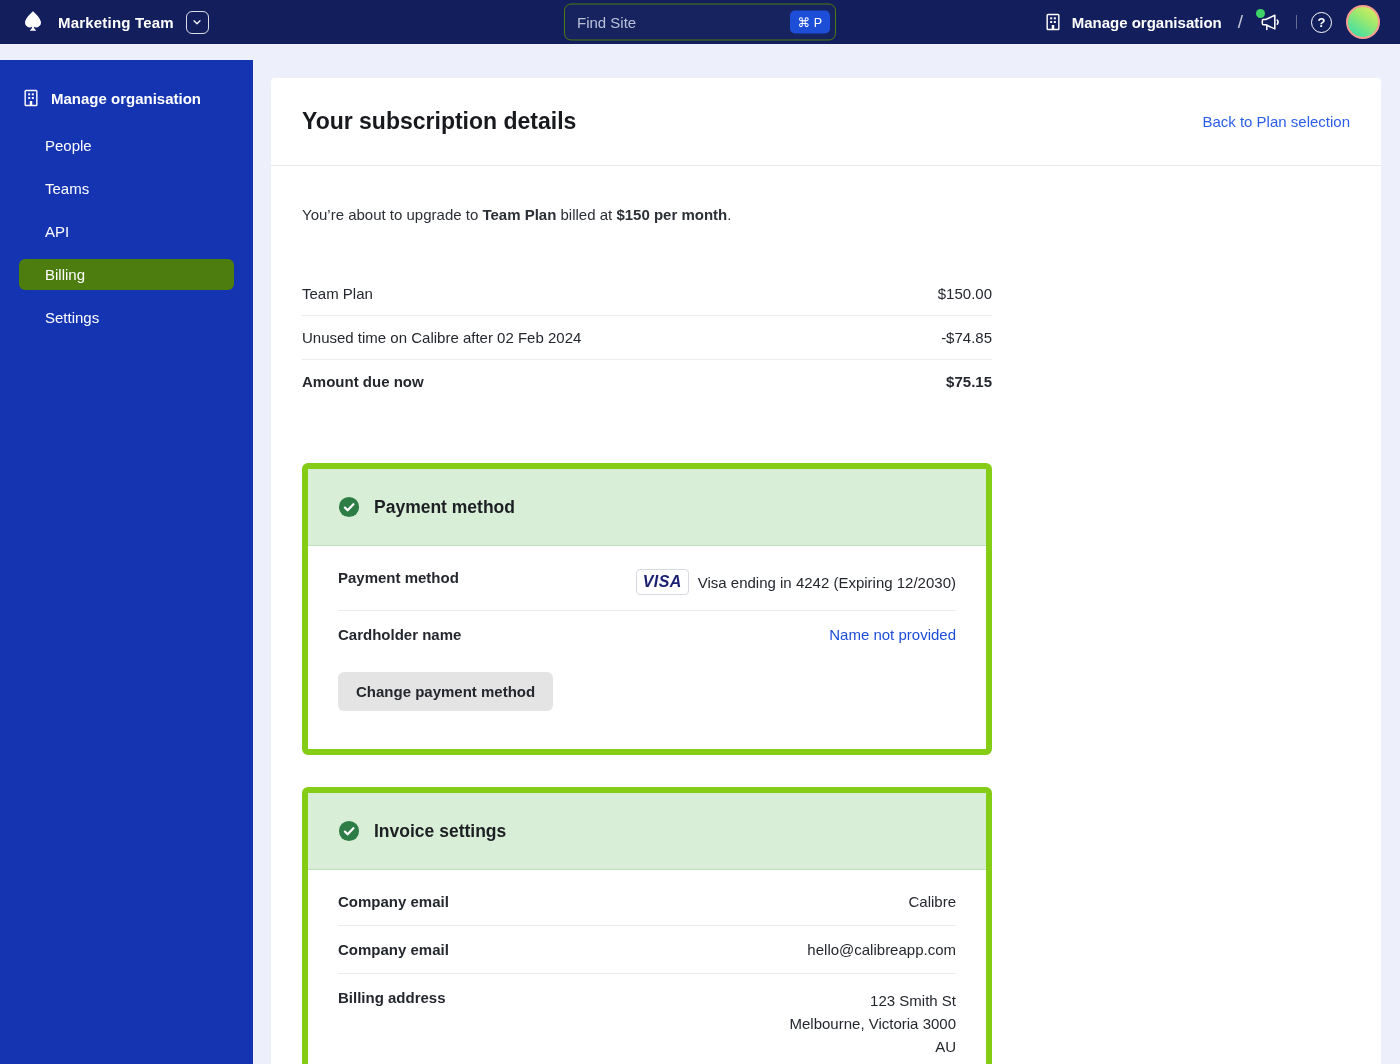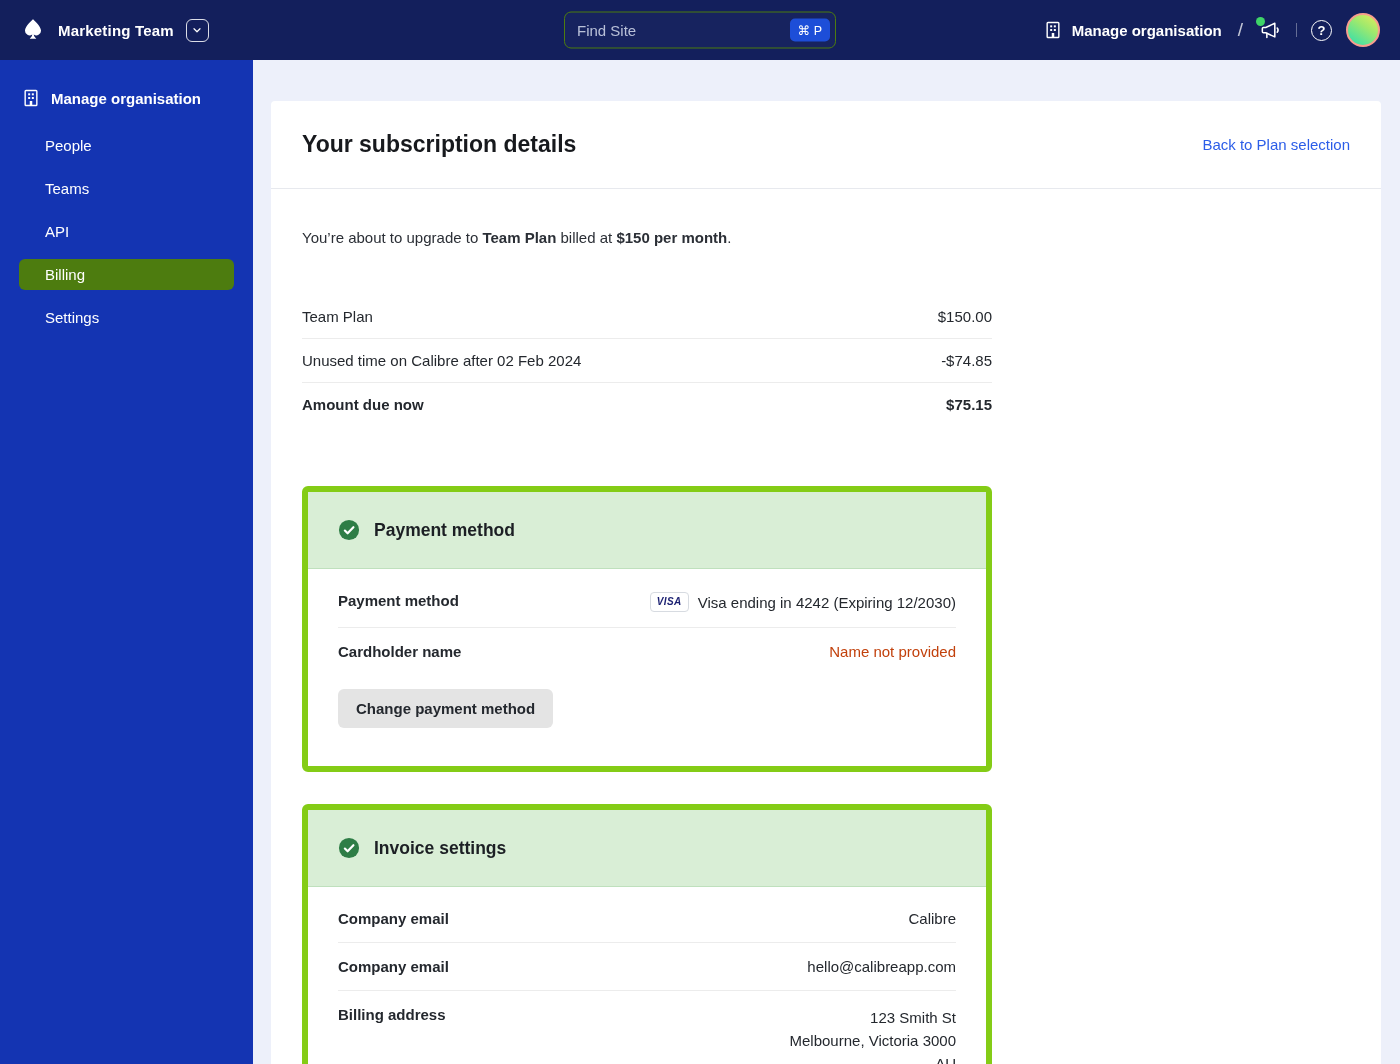--- a/index.html
+++ b/index.html
@@ -6,21 +6,21 @@
   html,body { width:1400px; height:1064px; overflow:hidden; }
   body {
     font-family:"Liberation Sans","DejaVu Sans",sans-serif;
     background:#edf0fa;
     color:#1f2329;
   }
 
   
   .topbar {
     position:relative;
-    height:60px;
+    height:44px;
     background:#131f5c;
     color:#fff;
     display:flex;
     align-items:center;
     padding:0 20px;
   }
   .topbar-left { display:flex; align-items:center; gap:12px; }
   .logo-spade { width:26px; height:26px; display:block; }
   .team-name { font-size:15px; font-weight:bold; letter-spacing:.2px; }
   .team-switcher {
@@ -108,21 +108,20 @@
     background:#fff;
     border-radius:4px;
     min-height:1100px;
     padding-bottom:60px;
   }
   .panel-header {
     height:88px;
     display:flex; align-items:center; justify-content:space-between;
     padding:0 31px;
     border-bottom:1px solid #e7e9ee;
-    margin-top:23px;
   }
   .page-title { font-size:23px; font-weight:bold; color:#17191d; }
   .back-link { font-size:15px; color:#2b5de8; text-decoration:none; cursor:pointer; }
 
   .panel-body { padding:0 31px; }
   .note { margin-top:40px; font-size:15px; color:#2b2f36; max-width:690px; }
   .note b { font-weight:bold; }
 
   .summary { width:690px; margin-top:49px; }
   .summary-row {
@@ -154,28 +153,28 @@
   .card-body { padding:8px 30px 14px; }
   .card-row {
     display:flex; justify-content:space-between; align-items:flex-start;
     padding:15px 0;
     border-bottom:1px solid #ececec;
     font-size:15px;
   }
   .card-row:last-of-type { border-bottom:none; }
   .card-row .row-label { font-weight:bold; color:#24282e; }
   .card-row .row-value { color:#24282e; display:flex; align-items:center; gap:9px; }
-  .card-row .row-value.muted { color:#c2410c; }
+  .card-row .row-value.muted { color:#1d4ed8; }
   .row-value.address { display:block; text-align:right; line-height:23px; }
   .visa-badge {
     display:inline-block;
     border:1px solid #d7dbe1; border-radius:4px;
     background:#fff;
     color:#1a1f71;
-    font-size:10px; font-weight:bold; font-style:italic;
+    font-size:16px; font-weight:bold; font-style:italic;
     letter-spacing:.4px;
     padding:4px 6px;
     line-height:1;
   }
   .gray-button {
     margin:14px 0 24px;
     display:inline-block;
     background:#e4e4e4;
     border:none; border-radius:6px;
     padding:11px 18px;

